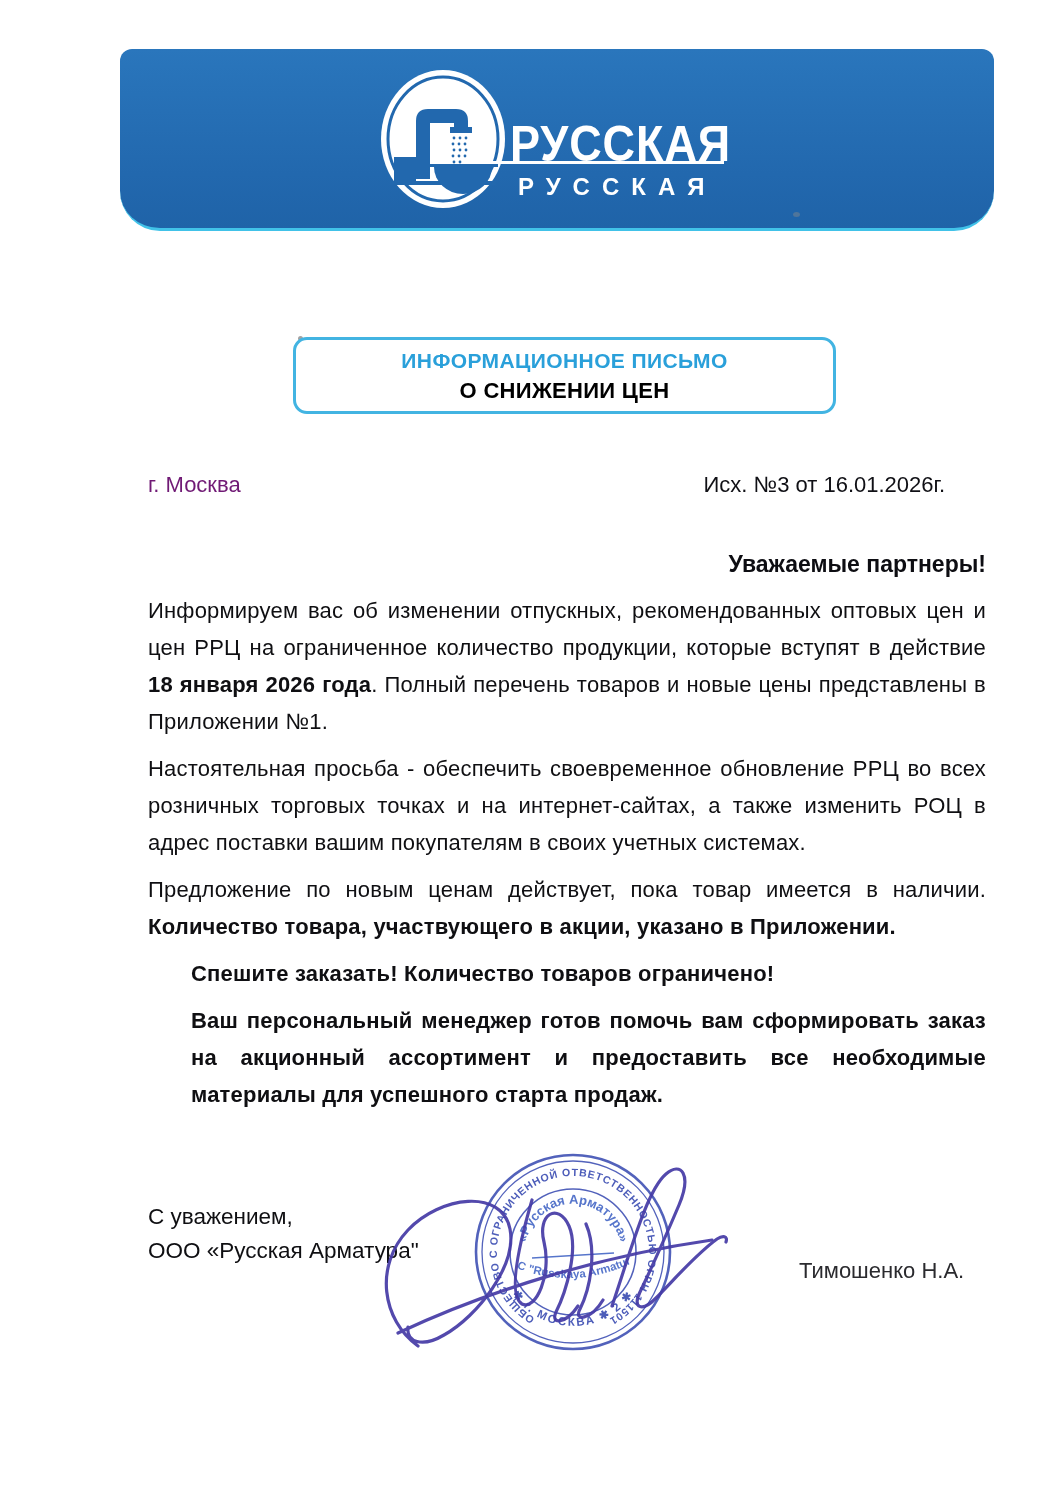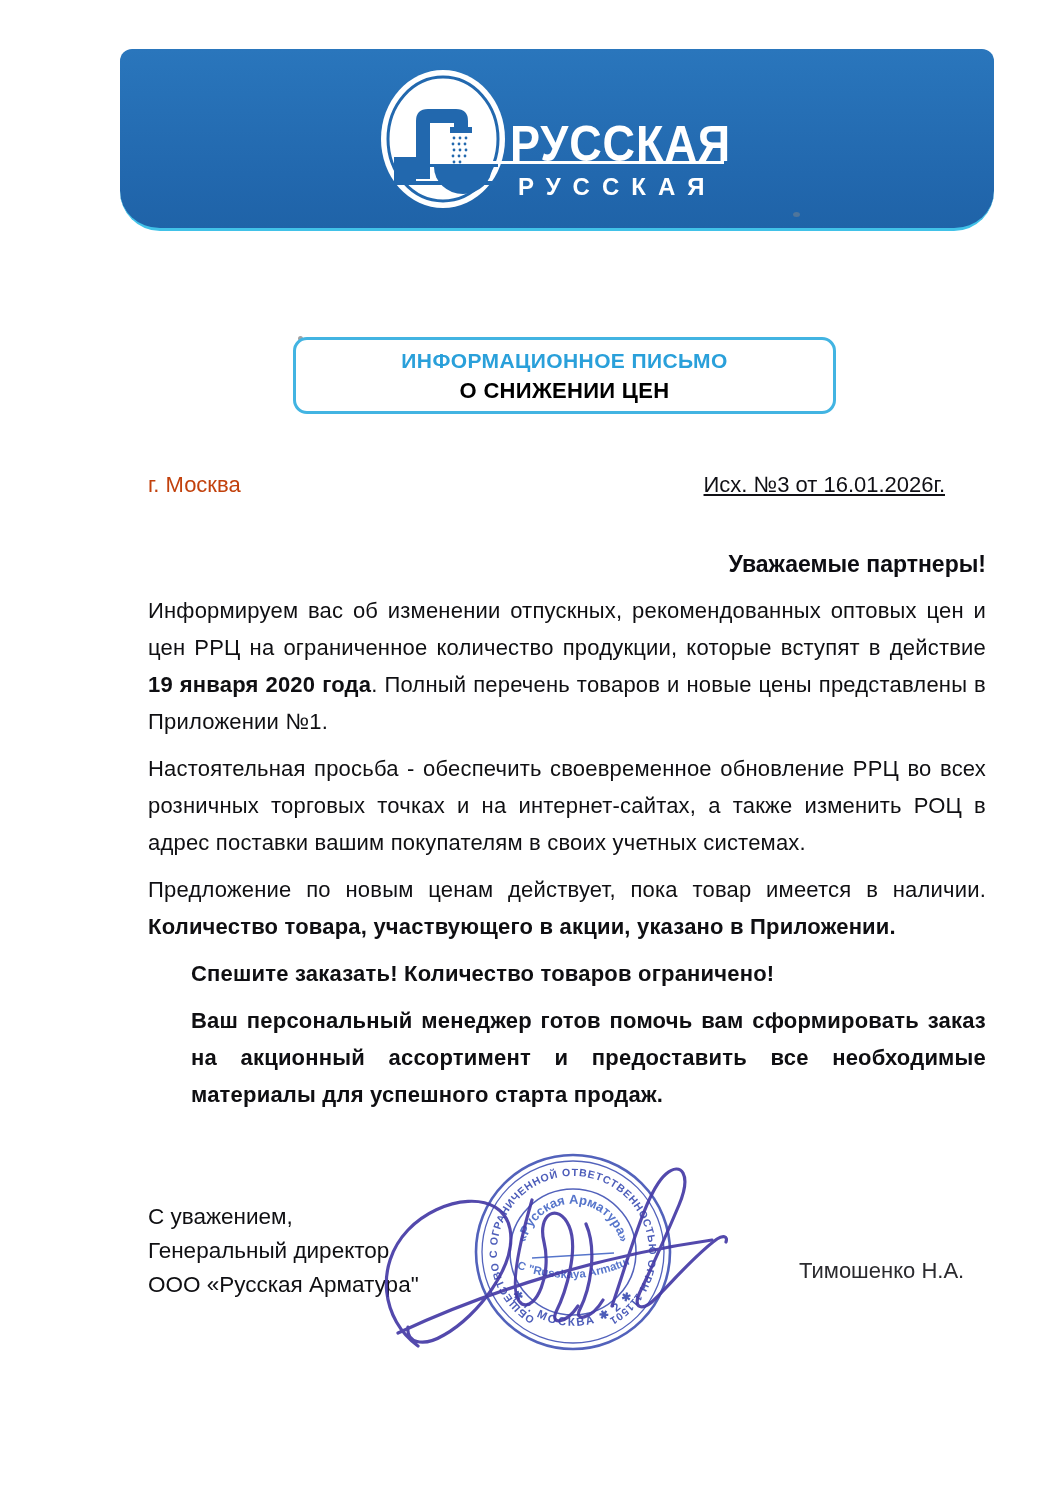--- a/index.html
+++ b/index.html
@@ -33,22 +33,22 @@
   
   .title-box{
     position:absolute;left:293px;top:337px;width:543px;height:77px;box-sizing:border-box;
     border:3px solid #42b4e2;border-radius:14px;background:#fff;
     display:flex;flex-direction:column;align-items:center;justify-content:center;
     line-height:30px;text-align:center;
   }
   .title-line1{font-size:21px;font-weight:700;color:#2aa0da;letter-spacing:.4px;text-align:right;}
   .title-line2{font-size:22px;font-weight:700;color:#000000;letter-spacing:.3px;}
   
-  .meta-city{position:absolute;left:148px;top:472px;font-size:22px;color:#c2410c;}
-  .meta-ref{position:absolute;right:115px;top:472px;font-size:22px;color:#101015;text-decoration:underline;}
+  .meta-city{position:absolute;left:148px;top:472px;font-size:22px;color:#701a75;}
+  .meta-ref{position:absolute;right:115px;top:472px;font-size:22px;color:#101015;}
   
   .salutation{
     position:absolute;left:148px;top:551px;width:838px;text-align:right;
     font-size:23px;font-weight:700;color:#0d0d12;
   }
   .body-text{position:absolute;left:148px;top:592px;width:838px;}
   .body-text p{
     margin:0 0 10px 0;font-size:22px;line-height:37px;text-align:justify;
     color:#0f0f12;letter-spacing:.2px;
   }
@@ -112,30 +112,29 @@
   <div class="title-line1">ИНФОРМАЦИОННОЕ ПИСЬМО</div>
   <div class="title-line2">О СНИЖЕНИИ ЦЕН</div>
 </div>
 
 <div class="meta-city">г. Москва</div>
 <div class="meta-ref">Исх. №3 от 16.01.2026г.</div>
 
 <div class="salutation">Уважаемые партнеры!</div>
 
 <div class="body-text">
-  <p><span>Информируем вас об изменении отпускных, рекомендованных оптовых цен и цен РРЦ на ограниченное количество продукции, которые вступят в действие </span><b>19 января 2020 года</b><span>. Полный перечень товаров и новые цены представлены в Приложении №1.</span></p>
+  <p><span>Информируем вас об изменении отпускных, рекомендованных оптовых цен и цен РРЦ на ограниченное количество продукции, которые вступят в действие </span><b>18 января 2026 года</b><span>. Полный перечень товаров и новые цены представлены в Приложении №1.</span></p>
   <p>Настоятельная просьба - обеспечить своевременное обновление РРЦ во всех розничных торговых точках и на интернет-сайтах, а также изменить РОЦ в адрес поставки вашим покупателям в своих учетных системах.</p>
   <p><span>Предложение по новым ценам действует, пока товар имеется в наличии. </span><b>Количество товара, участвующего в акции, указано в Приложении.</b></p>
   <p class="bold">Спешите заказать! Количество товаров ограничено!</p>
   <p class="bold">Ваш персональный менеджер готов помочь вам сформировать заказ на акционный ассортимент и предоставить все необходимые материалы для успешного старта продаж.</p>
 </div>
 
 <div class="sig-block">
   <div>С уважением,</div>
-  <div>Генеральный директор</div>
   <div>ООО «Русская Арматура"</div>
 </div>
 <div class="sig-name">Тимошенко Н.А.</div>
 
 <svg class="seal-svg" viewBox="0 0 380 260">
   <defs>
     <path id="ringTop" d="M 175,189.8 A 76 76 0 1 1 251,189.8"></path>
     <path id="ringBot" d="M 152.4,166.4 A 74 74 0 0 0 273.6,166.4"></path>
     <path id="ctrTop" d="M 165.7,115.7 A 48 48 0 0 1 260.3,115.7"></path>
     <path id="ctrBot" d="M 156,140 Q 213,162 270,136"></path>

